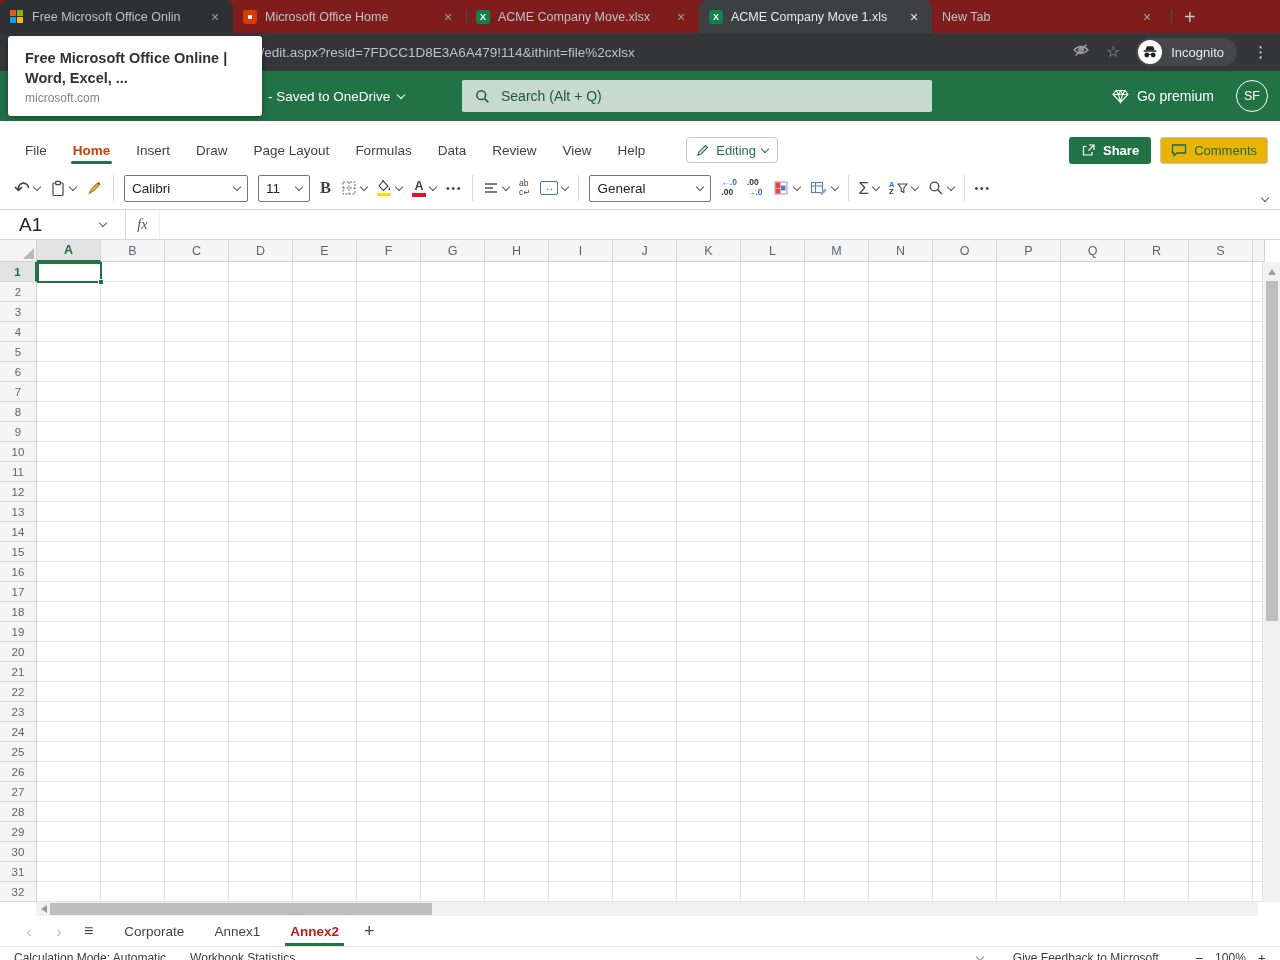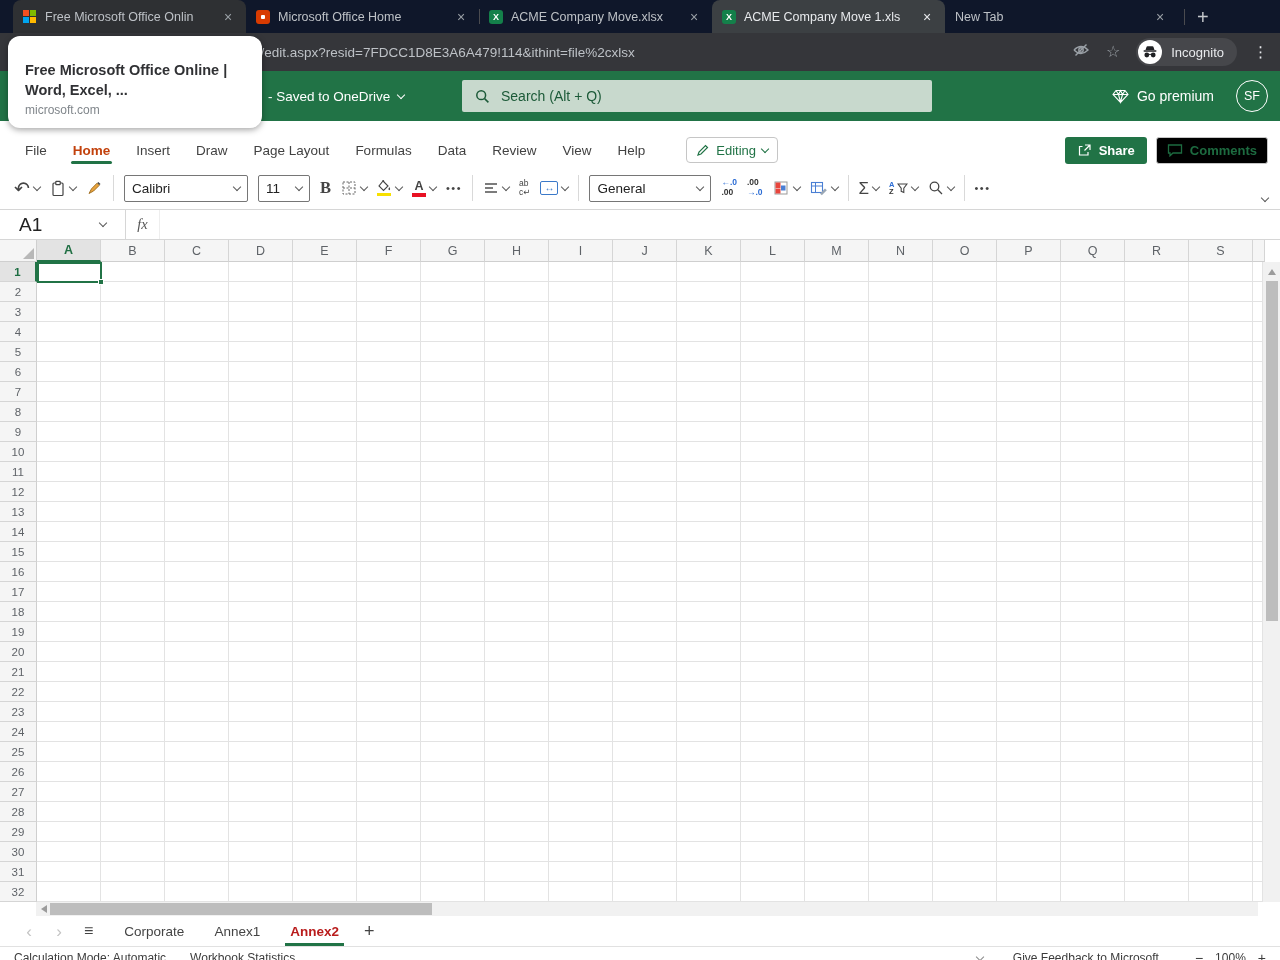--- a/index.html
+++ b/index.html
@@ -1,21 +1,21 @@
 <!DOCTYPE html>
 <html><head>
 <meta charset="utf-8">
 <style>
   * { box-sizing: border-box; margin: 0; padding: 0; }
   html,body { width:1280px; height:960px; }
   body { font-family:"Liberation Sans",sans-serif; overflow:hidden; position:relative; background:#fff; }
   i { font-style:normal; }
 
   
-  .tabstrip { height:33px; background:#0f172a; display:flex; align-items:flex-end; padding-left:13px; }
+  .tabstrip { height:33px; background:#7f1d1d; display:flex; align-items:flex-end; padding-left:0; }
   .btab { width:233px; height:33px; display:flex; align-items:center; gap:8px; padding:0 10px;
           color:#bdc1c6; font-size:12.5px; position:relative; cursor:default; }
   .btab.hover { background:#2e3033; border-radius:8px 8px 0 0; }
   .btab.active { background:#3c4043; border-radius:8px 8px 0 0; color:#e8eaed; }
   .btab:not(.active):not(.hover)+.btab:not(.active):not(.hover)::before {
       content:""; position:absolute; left:0; top:9px; bottom:9px; width:1px; background:#4a4b4f; }
   .blabel { flex:1; white-space:nowrap; overflow:hidden; }
   .bclose { font-size:14px; color:#9aa0a6; flex:none; width:16px; text-align:center; }
   .btab.active .bclose { color:#e8eaed; }
   .fav { width:14px; height:14px; flex:none; }
@@ -56,22 +56,22 @@
   .rtab { padding:0 13px; font-size:13.5px; color:#424242; height:34px; display:flex; align-items:center;
           position:relative; cursor:default; }
   .rtab.active { font-weight:700; color:#c2410c; }
   .rtab.active::after { content:""; position:absolute; left:11px; right:11px; bottom:3px; height:3px;
                         background:#217346; border-radius:2px; }
   .editing { margin-left:28px; height:26px; border:1px solid #c6c6c6; border-radius:4px; display:flex;
              align-items:center; gap:6px; padding:0 9px; color:#217346; font-size:13px; }
   .spacer { flex:1; }
   .sharebtn { height:27px; background:#217346; color:#fff; border-radius:3px; display:flex;
               align-items:center; gap:7px; padding:0 12px; font-size:13px; font-weight:700; margin-right:9px; }
-  .commentsbtn { height:27px; background:#000000; border:1px solid #c6c6c6; border-radius:3px; display:flex;
-                 align-items:center; gap:7px; padding:0 10px; color:#1d6b40; font-size:13px; font-weight:700; }
+  .commentsbtn { height:27px; background:#eab308; border:1px solid #c6c6c6; border-radius:3px; display:flex;
+                 align-items:center; gap:7px; padding:0 10px; color:#1d6b40; font-size:13px; font-weight:400; }
 
   
   .toolbar { height:43px; background:#fff; border-bottom:1px solid #d6d6d6; display:flex;
              align-items:center; padding:0 14px; gap:10px; position:relative; }
   .tbtn { display:flex; align-items:center; gap:4px; color:#444; flex:none; }
   .vdiv { width:1px; height:26px; background:#d9d9d9; flex:none; }
   .glyph-undo { font-size:19px; line-height:1; }
   .combo { height:27px; border:1px solid #767676; border-radius:2px; display:flex; align-items:center;
            justify-content:space-between; padding:0 7px; font-size:13.5px; color:#222; flex:none; }
   .fontname { width:124px; } .fontsize { width:52px; } .numfmt { width:122px; }
@@ -155,22 +155,22 @@
   .statusbar { height:26px; border-top:1px solid #e1e1e1; border-bottom:3px solid #111; display:flex;
                align-items:center; padding:0 14px; font-size:12px; color:#3b3b3b; }
   .sb-left { display:flex; align-items:center; gap:24px; }
   .sb-right { margin-left:auto; display:flex; align-items:center; }
   .sb-right .statchev { margin-right:30px; }
   .sb-feedback { margin-right:36px; }
   .zoomctl { font-size:14px; color:#3b3b3b; }
   .zoomlvl { margin:0 12px; }
 
   
-  .tooltip { position:absolute; left:8px; top:36px; width:254px; background:#fff; border-radius:12px;
-             box-shadow:0 2px 6px rgba(0,0,0,.35); padding:24px 17px 11px; z-index:60; }
+  .tooltip { position:absolute; left:8px; top:36px; width:254px; background:#fff; border-radius:3px;
+             box-shadow:0 2px 6px rgba(0,0,0,.35); padding:12px 17px 11px; z-index:60; }
   .tt-title { font-size:14.5px; font-weight:700; color:#303134; line-height:1.4; }
   .tt-domain { font-size:12px; color:#80868b; margin-top:2px; }
 </style>
 </head>
 <body>
 
 <div class="tabstrip">
     <div class="btab hover">
       <span class="fav ms">
         <i style="background: rgb(242, 80, 34);"></i>

